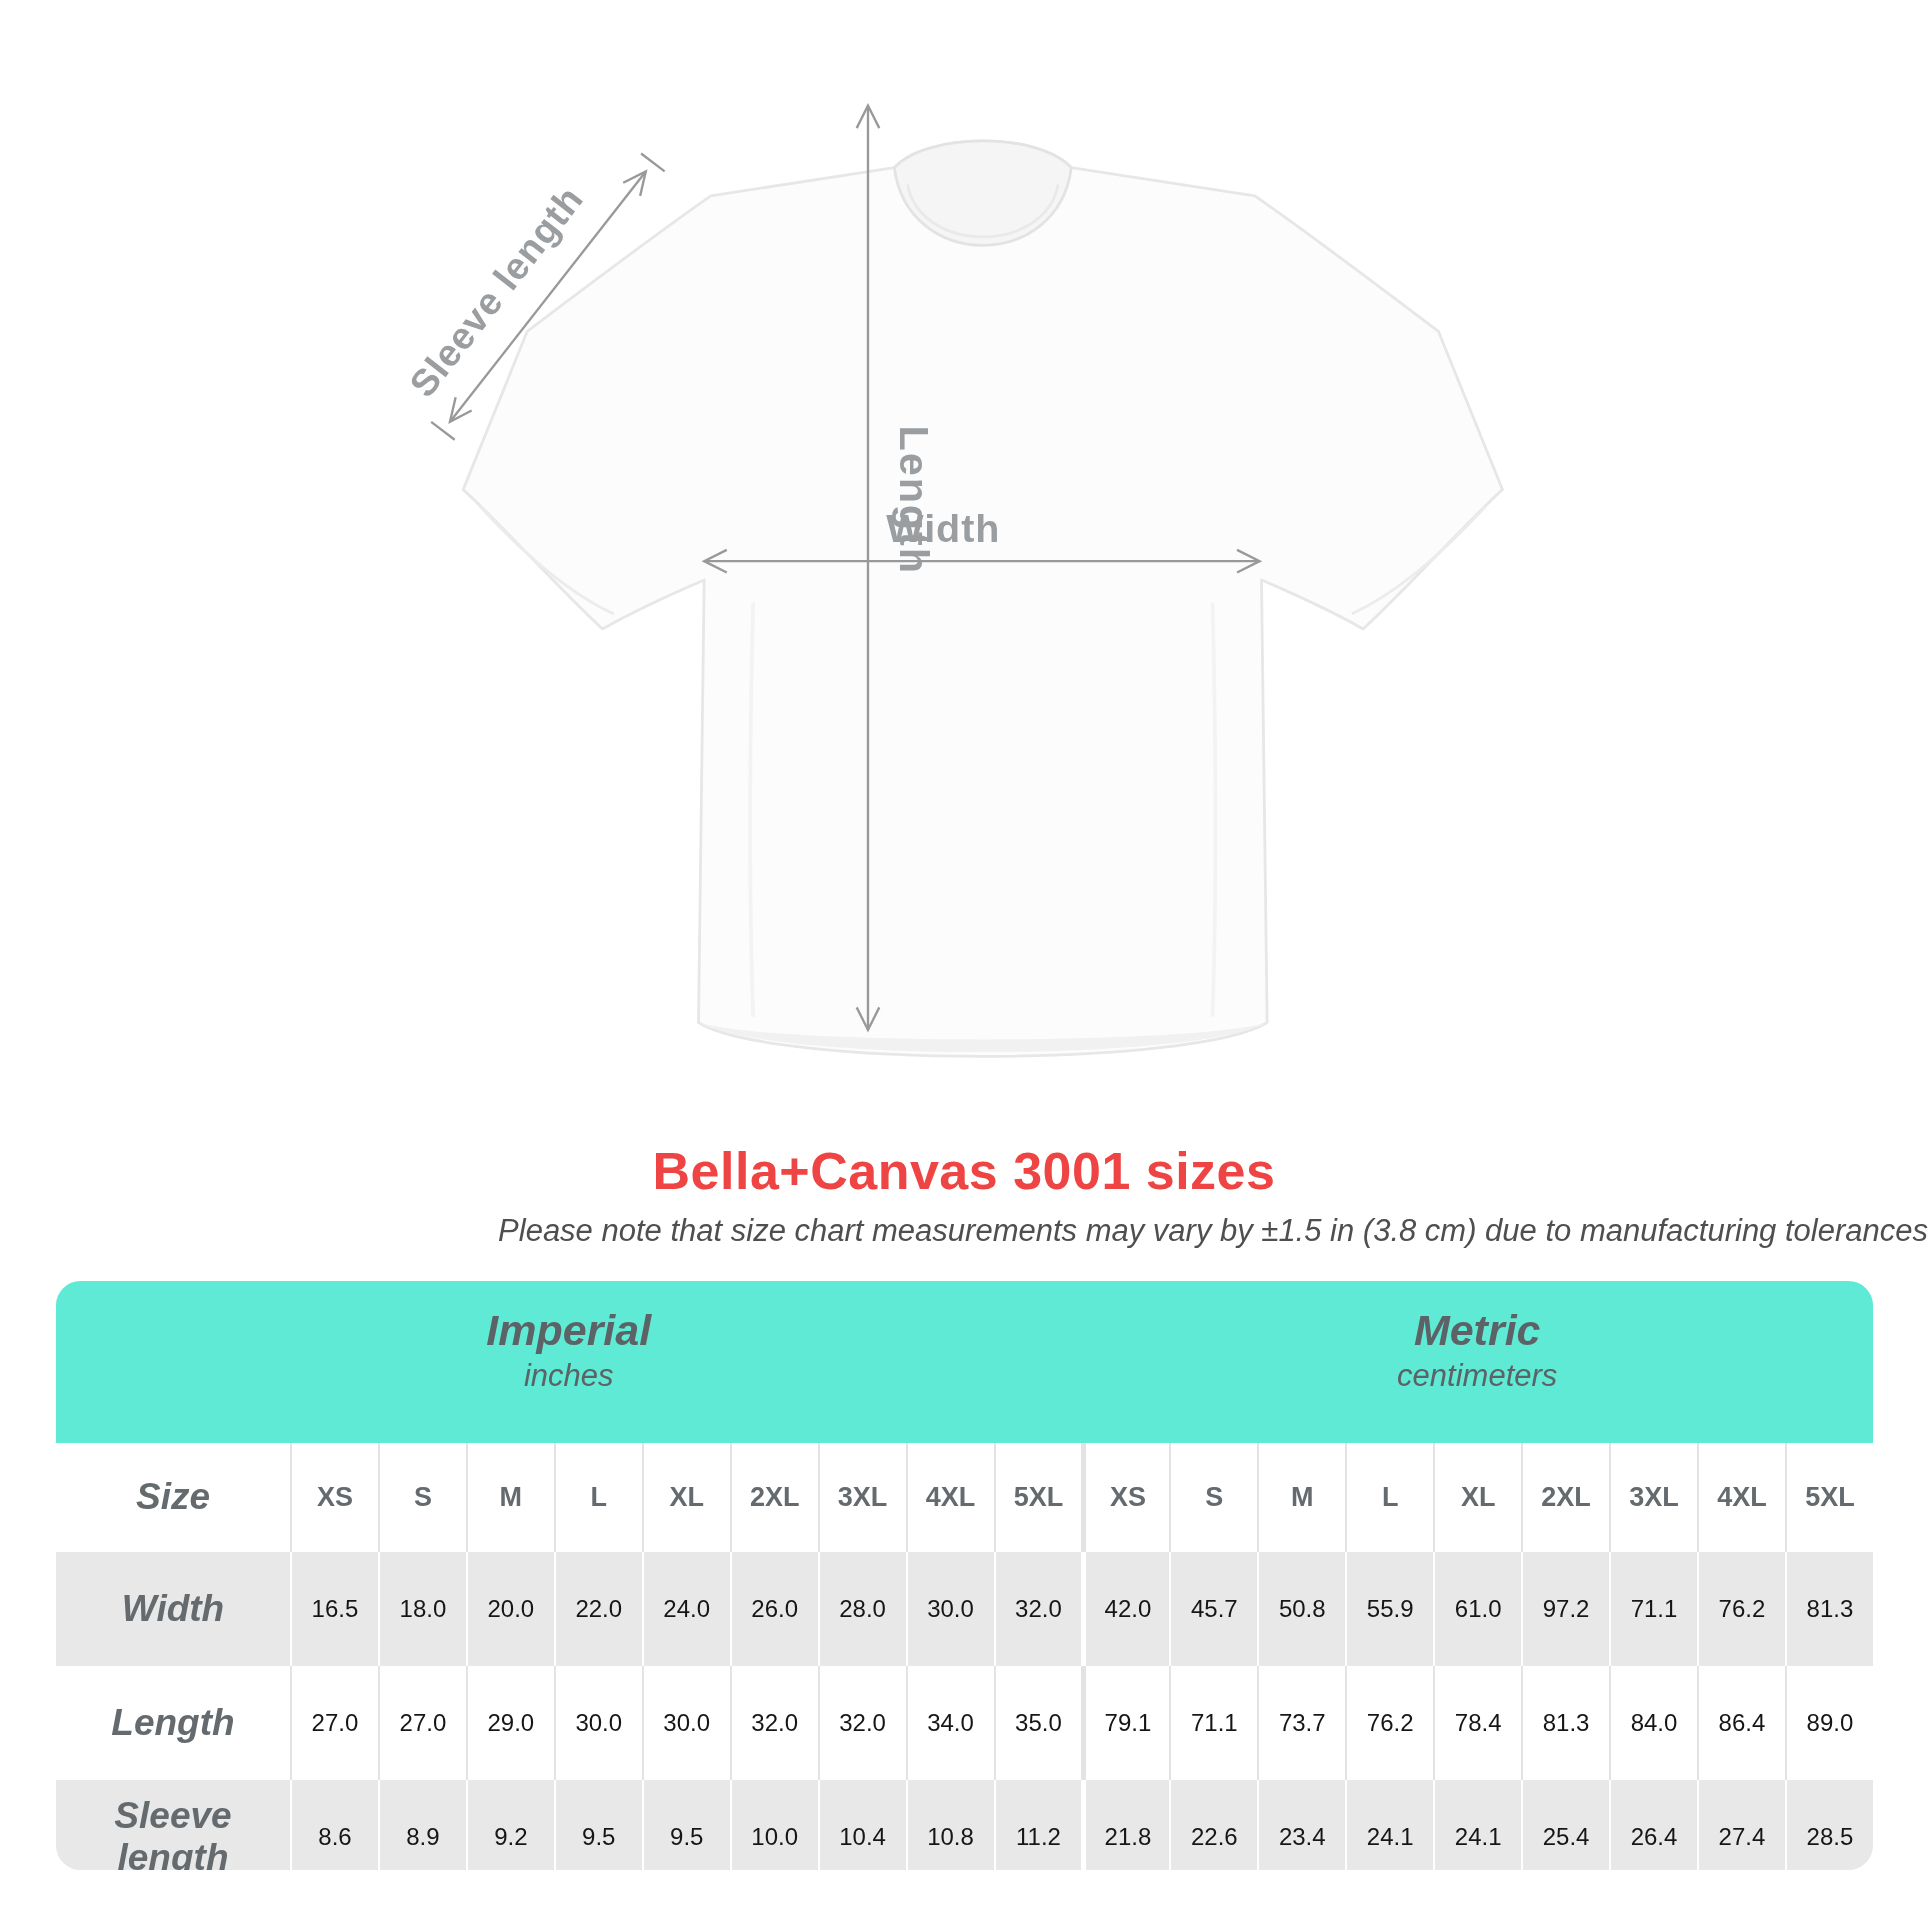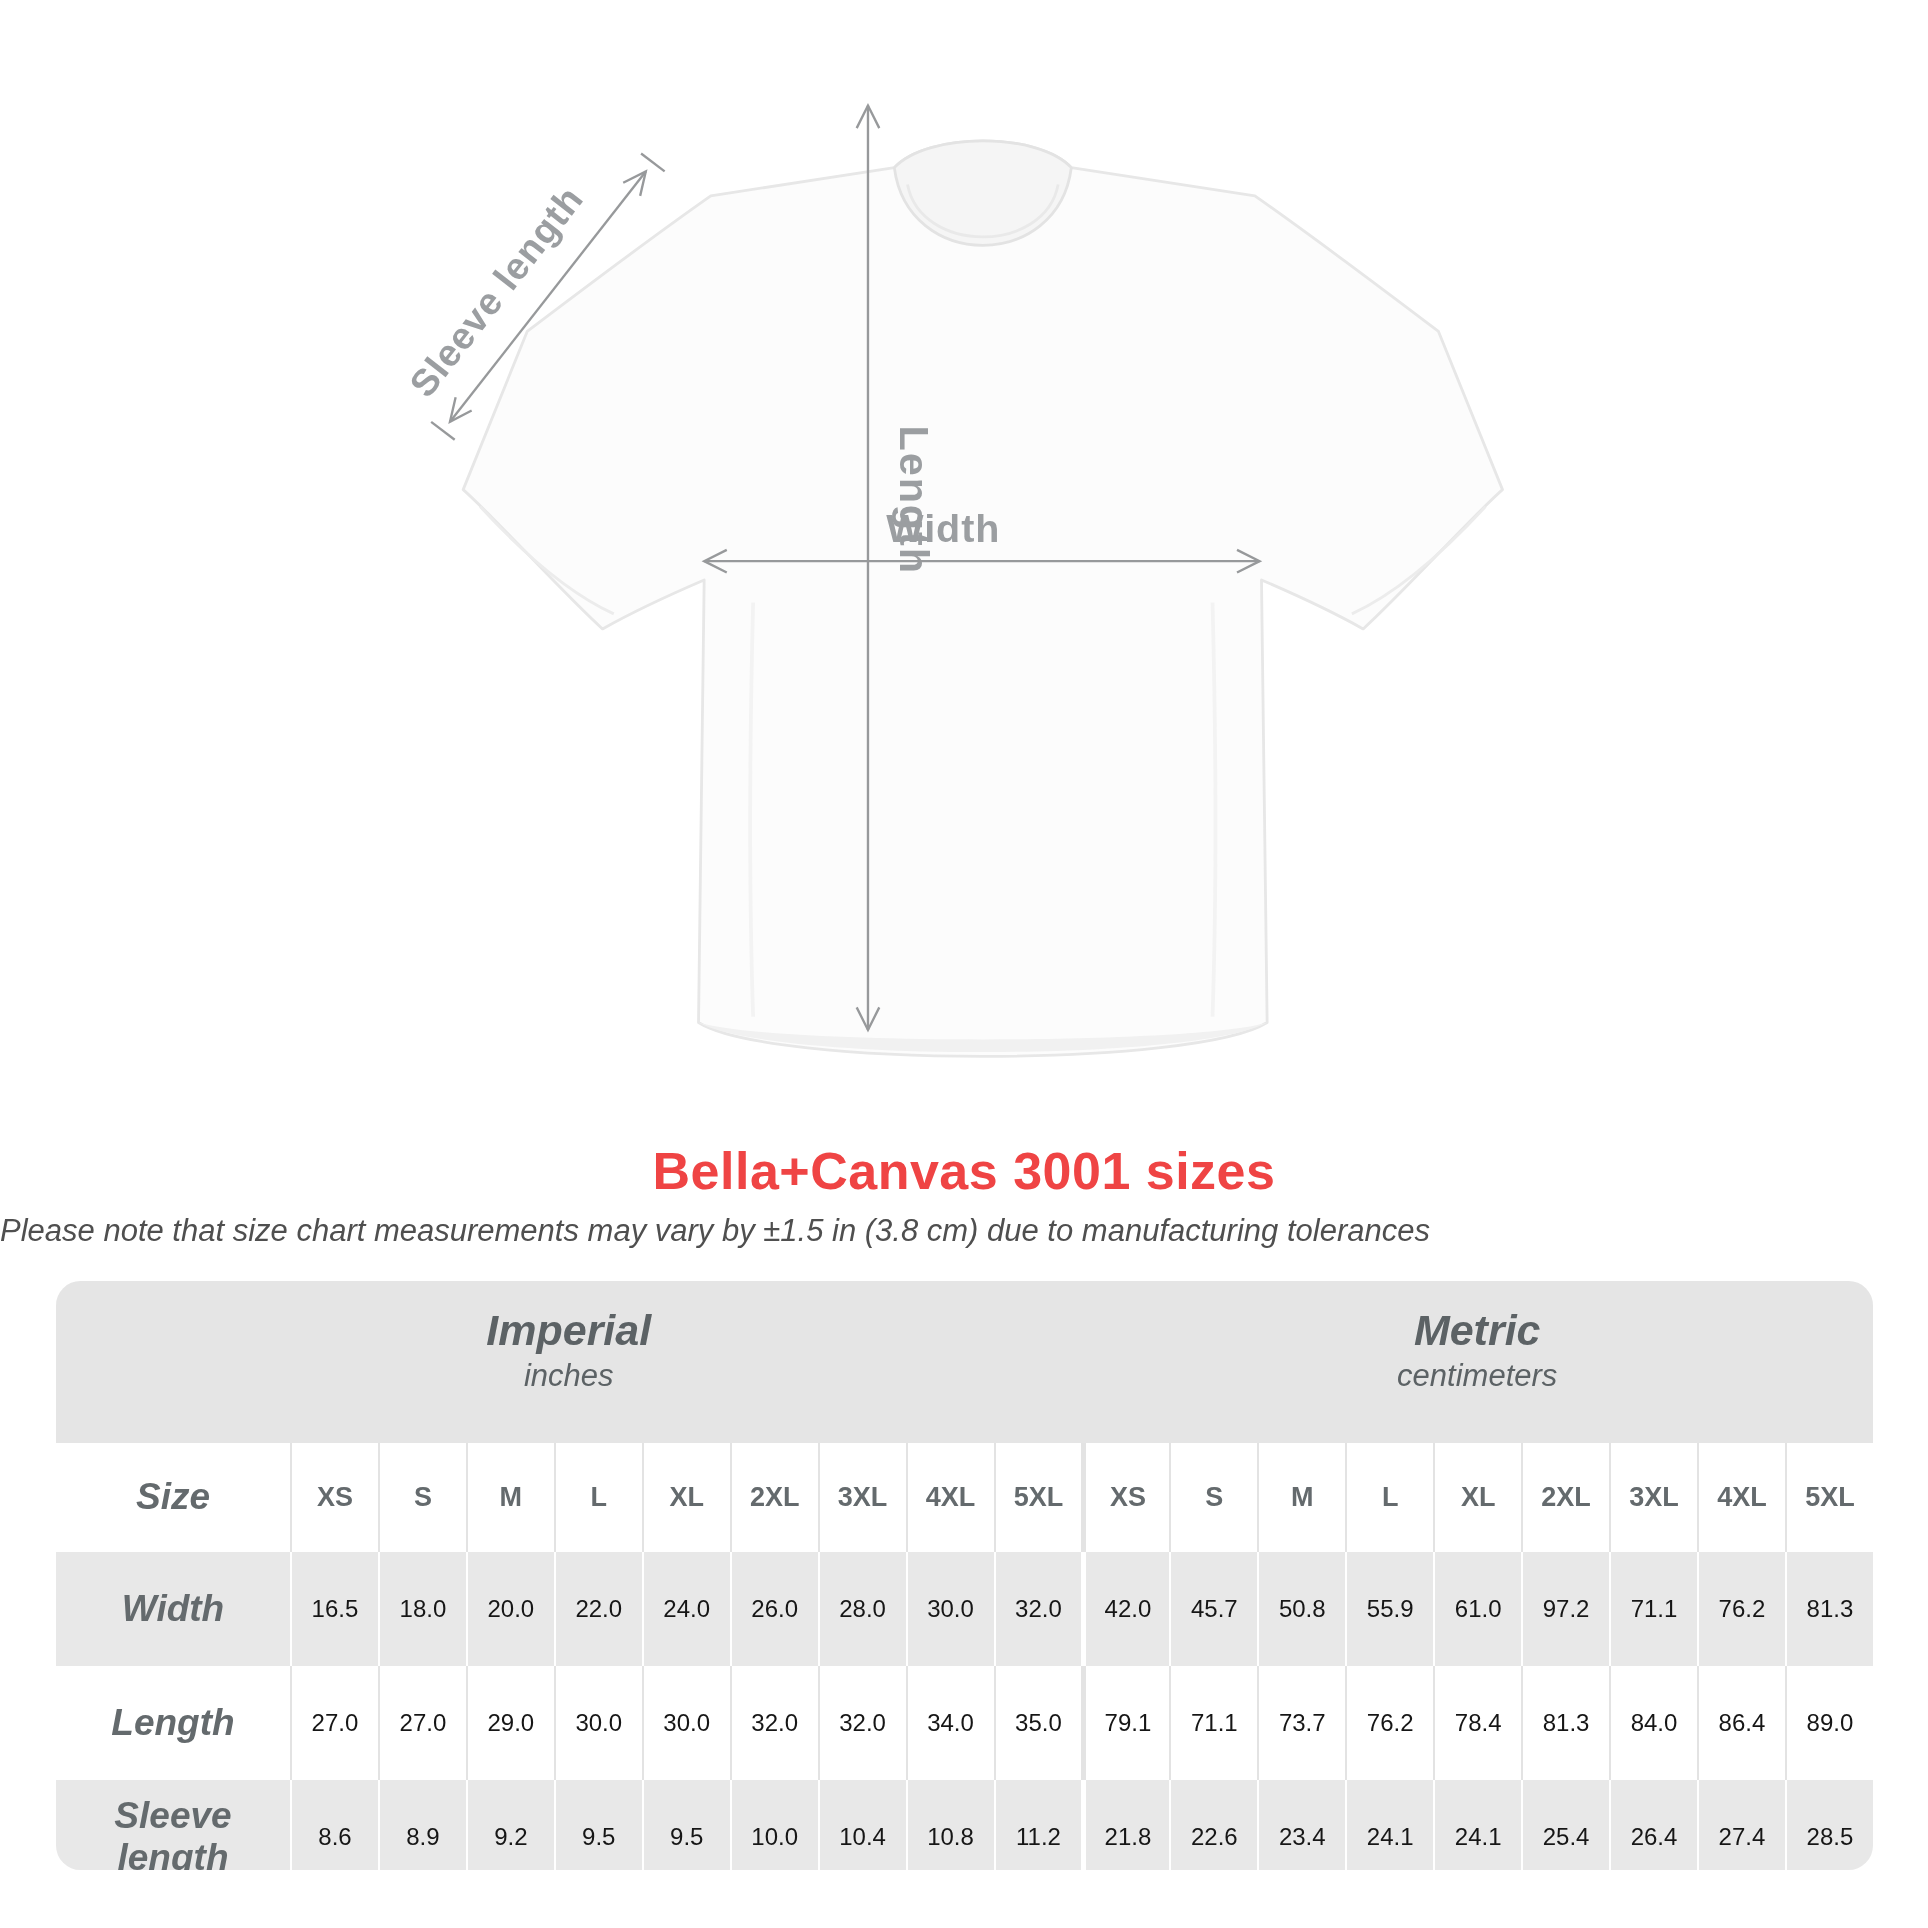--- a/index.html
+++ b/index.html
@@ -8,34 +8,34 @@
     font-family:"Liberation Sans", sans-serif;
   }
   
   .diagram{position:absolute;left:0;top:0;width:1928px;height:1111px;}
   
   .chart-title{
     position:absolute;left:0;top:1141px;width:1928px;text-align:center;
     font-size:52px;font-weight:bold;color:#ef4444;letter-spacing:0.5px;
   }
   .chart-subtitle{
-    position:absolute;left:0;top:1213px;width:1928px;text-align:left;
+    position:absolute;left:0;top:1213px;width:1928px;text-align:right;
     font-size:31px;font-style:italic;color:#4f4f4f;
   }
   
   .table-wrap{
     position:absolute;left:56px;top:1281px;width:1817px;height:589px;
     border-radius:24.5px;overflow:hidden;background:#ffffff;
   }
   table.size-chart{
     width:100%;height:100%;border-collapse:separate;border-spacing:0;table-layout:fixed;
   }
   col.c-label{width:234px;}
   td{padding:0;text-align:center;vertical-align:middle;}
-  tr.band td{background:#e5e5e5;height:137px;vertical-align:top;padding-top:24.5px;}
+  tr.band td{background:#5eead4;height:137px;vertical-align:top;padding-top:24.5px;}
   .unit-t{font-size:43px;font-weight:bold;font-style:italic;color:#5c6265;}
   .unit-s{font-size:31px;font-style:italic;color:#5c6265;margin-top:3px;}
   tr.r-head td{height:109px;background:#ffffff;}
   tr.r-gray td{background:#e8e8e8;}
   tr.r-white td{background:#ffffff;}
   tr.r-data td{height:114px;}
   tr.r-head td.sep{border-left:2.8px solid #e3e3e3;}
   tr.r-head td.sep-wide{border-left:5.6px solid #e3e3e3;}
   tr.r-white td.sep{border-left:2.8px solid #e3e3e3;}
   tr.r-white td.sep-wide{border-left:5.6px solid #e3e3e3;}

